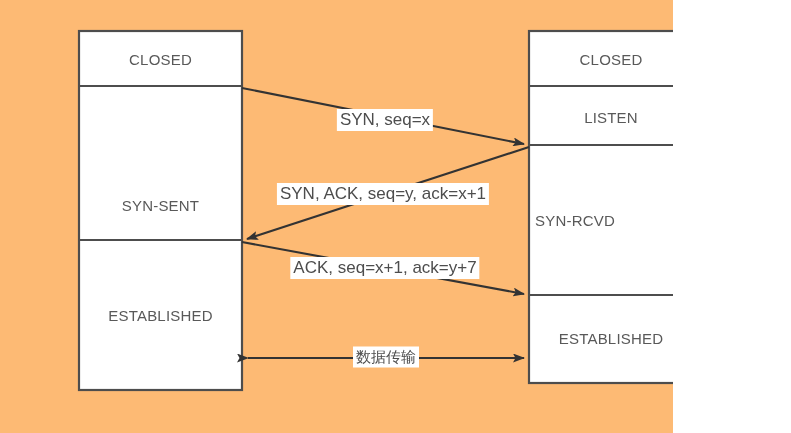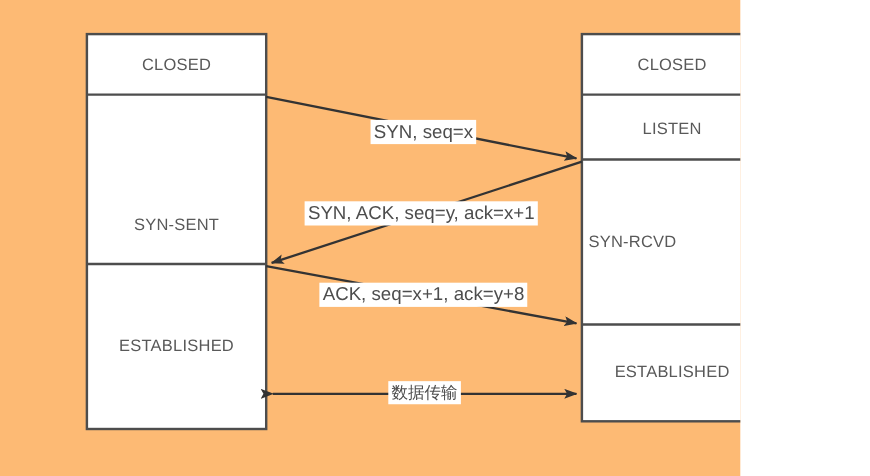--- a/index.html
+++ b/index.html
@@ -94,16 +94,16 @@
   <div class="state-label" style="left:160.5px; top:164px;margin-top:41px;">SYN-SENT</div>
   <div class="state-label" style="left:160.5px; top:315px;">ESTABLISHED</div>
 
   <div class="state-label" style="left:611px; top:59px;">CLOSED</div>
   <div class="state-label" style="left:611px; top:117px;">LISTEN</div>
   <div class="state-label" style="left:575px; top:220px;">SYN-RCVD</div>
   <div class="state-label" style="left:611px; top:338px;">ESTABLISHED</div>
 
   <div class="msg-label" style="left:385px; top:120px;">SYN, seq=x</div>
   <div class="msg-label" style="left:383px; top:194px;">SYN, ACK, seq=y, ack=x+1</div>
-  <div class="msg-label" style="left:385px; top:268px;">ACK, seq=x+1, ack=y+8</div>
+  <div class="msg-label" style="left:385px; top:268px;">ACK, seq=x+1, ack=y+7</div>
   <div class="msg-label cjk" style="left:386px; top:357px;">数据传输</div>
 
 </div>
 
 </body></html>

